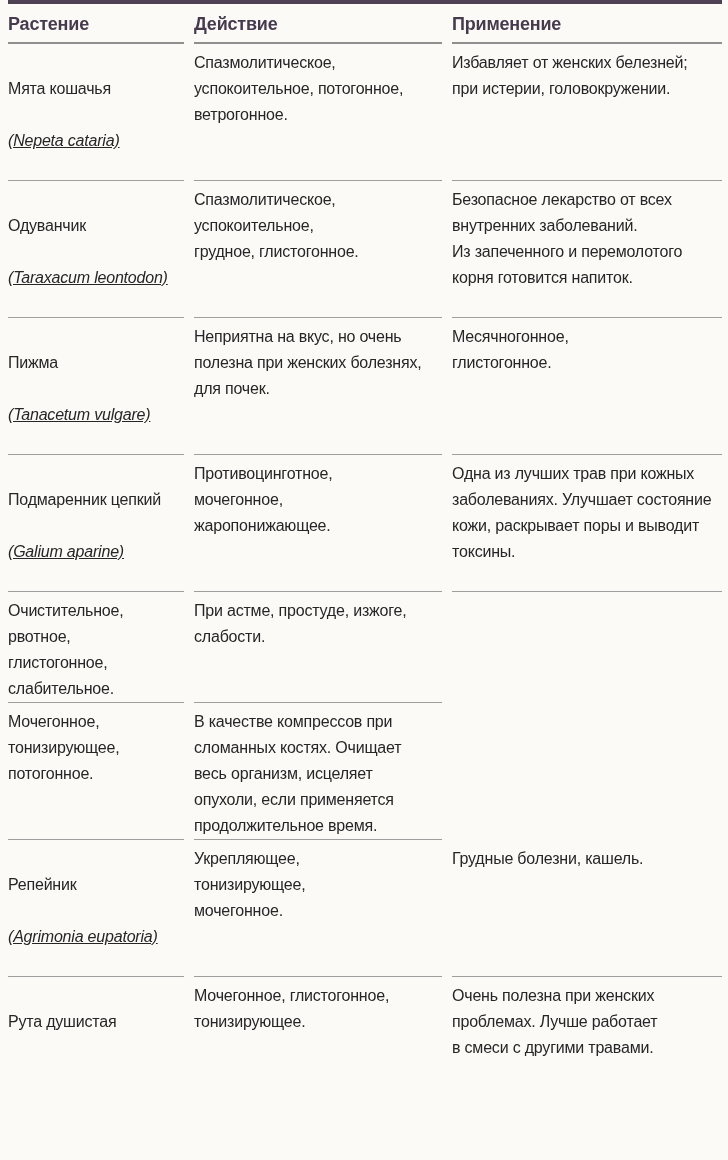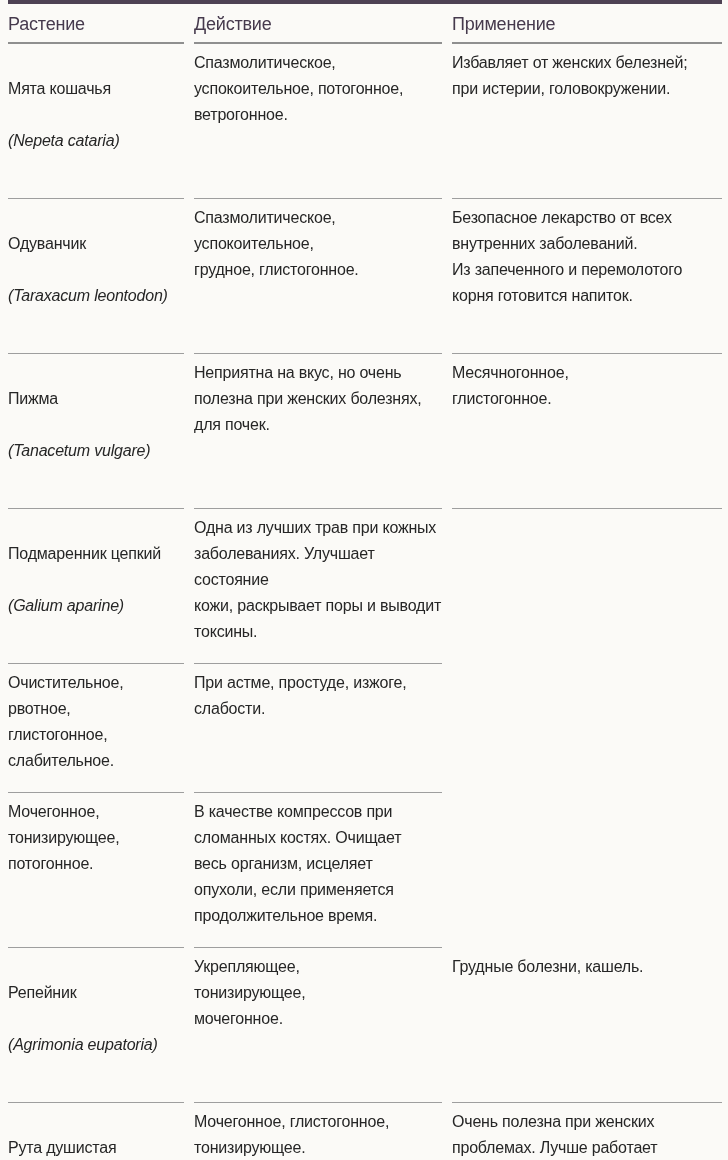--- a/index.html
+++ b/index.html
@@ -28,40 +28,41 @@
     display: grid;
     grid-template-columns: 176px 248px 1fr;
     column-gap: 10px;
     flex: 0 0 auto;
   }
   .header-row .cell {
     padding: 9px 0 7px 0;
     border-bottom: 2px solid #8f8f8f;
     color: #463a4d;
     font-size: 18px;
-    font-weight: normal;
+    font-weight: bold;
     letter-spacing: -0.2px;
     line-height: 22px;
   }
   .body-row .cell {
-    padding: 6px 0 18px 0;
+    padding: 6px 0 0 0;
     border-bottom: 1.5px solid #9e9e9e;
     color: #262626;
     font-size: 16px;
     letter-spacing: -0.2px;
     line-height: 26px;
     white-space: pre-line;
     overflow-wrap: break-word;
   }
   .body-row:last-child .cell {
     border-bottom: none;
   }
   .plant-latin {
     font-style: italic;
     white-space: pre-line;
+    text-decoration: underline;
   }
 </style>
 </head>
 <body>
 
 <div class="page">
 
   <div class="rule-top"></div>
 
   <div class="row header-row">
@@ -107,20 +108,23 @@
 для почек.</div>
       <div class="cell action-cell">Месячногонное,
 глистогонное.</div>
     </div>
 
     <div class="row body-row">
       <div class="cell plant-cell">
         <div class="plant-name">Подмаренник цепкий</div>
         <div class="plant-latin">(Galium aparine)</div>
       </div>
+      <div class="cell action-cell">Противоцинготное,
+мочегонное,
+жаропонижающее.</div>
       <div class="cell use-cell">Одна из лучших трав при кожных
 заболеваниях. Улучшает состояние
 кожи, раскрывает поры и выводит
 токсины.</div>
     </div>
 
     <div class="row body-row">
       <div class="cell action-cell">Очистительное, рвотное,
 глистогонное,
 слабительное.</div>

